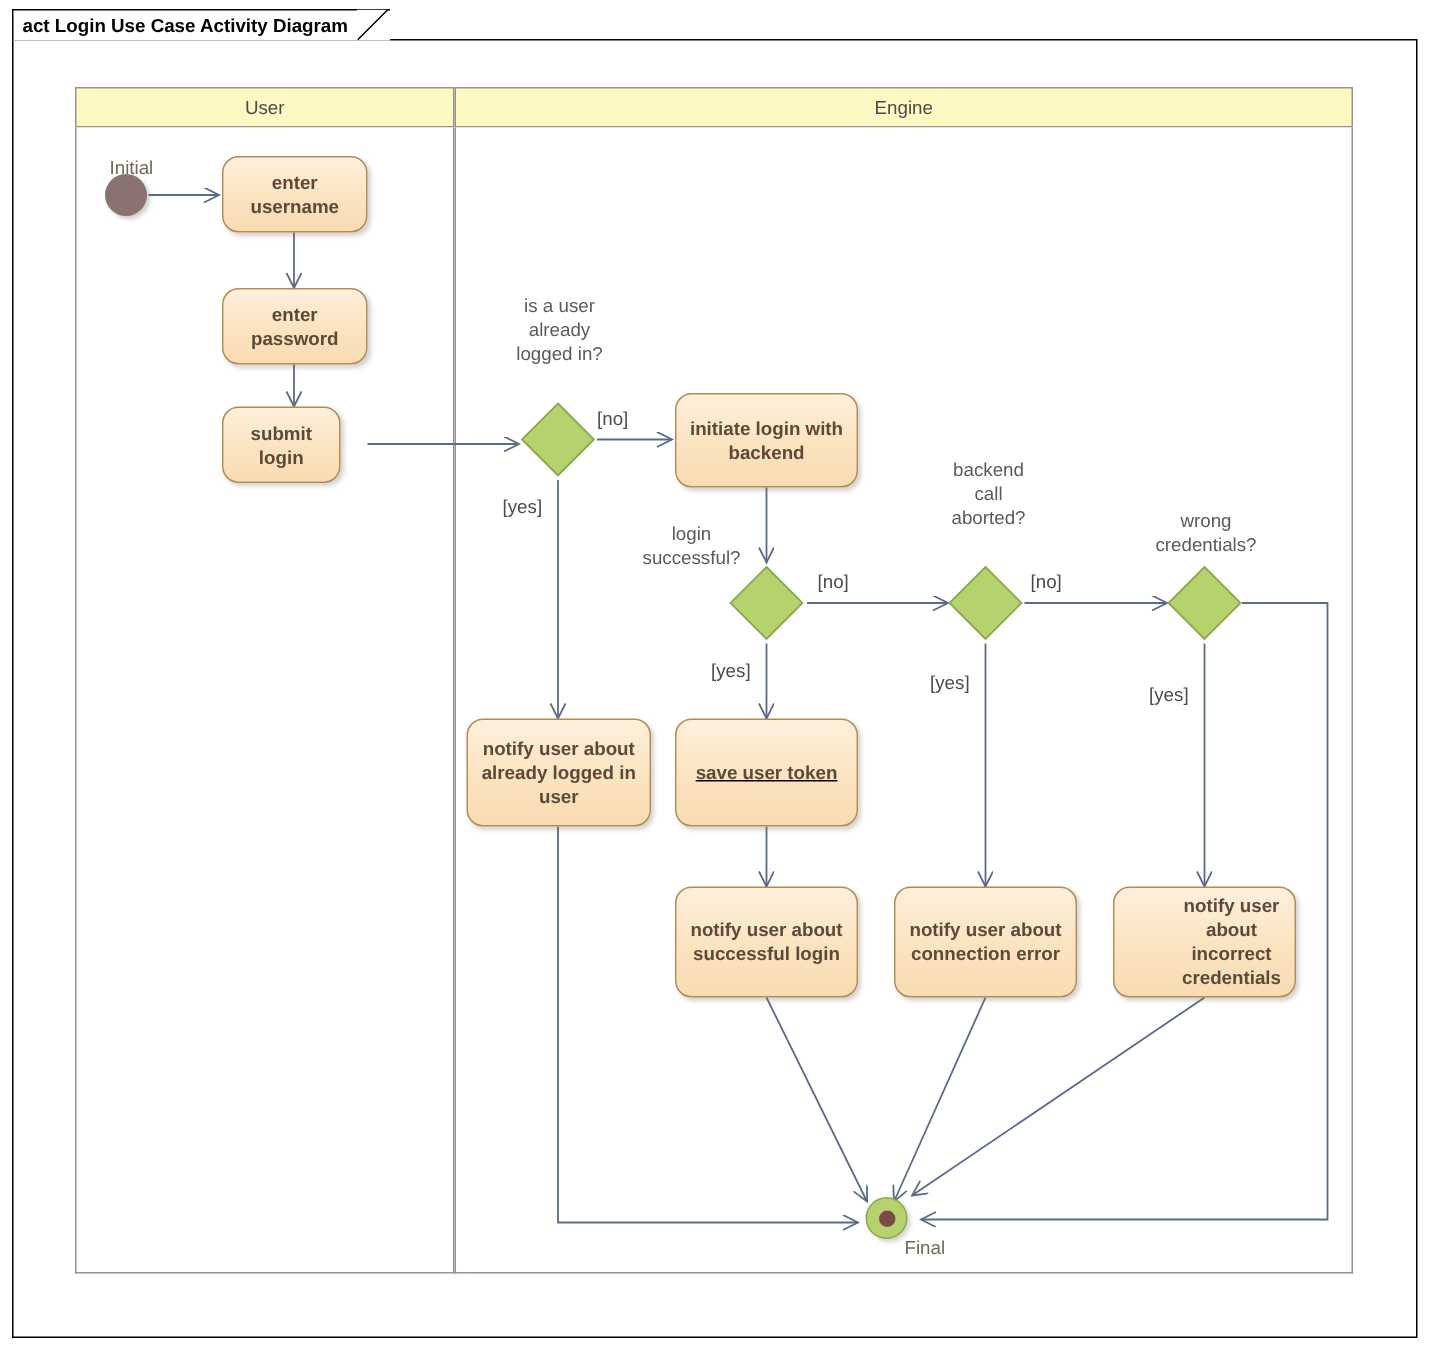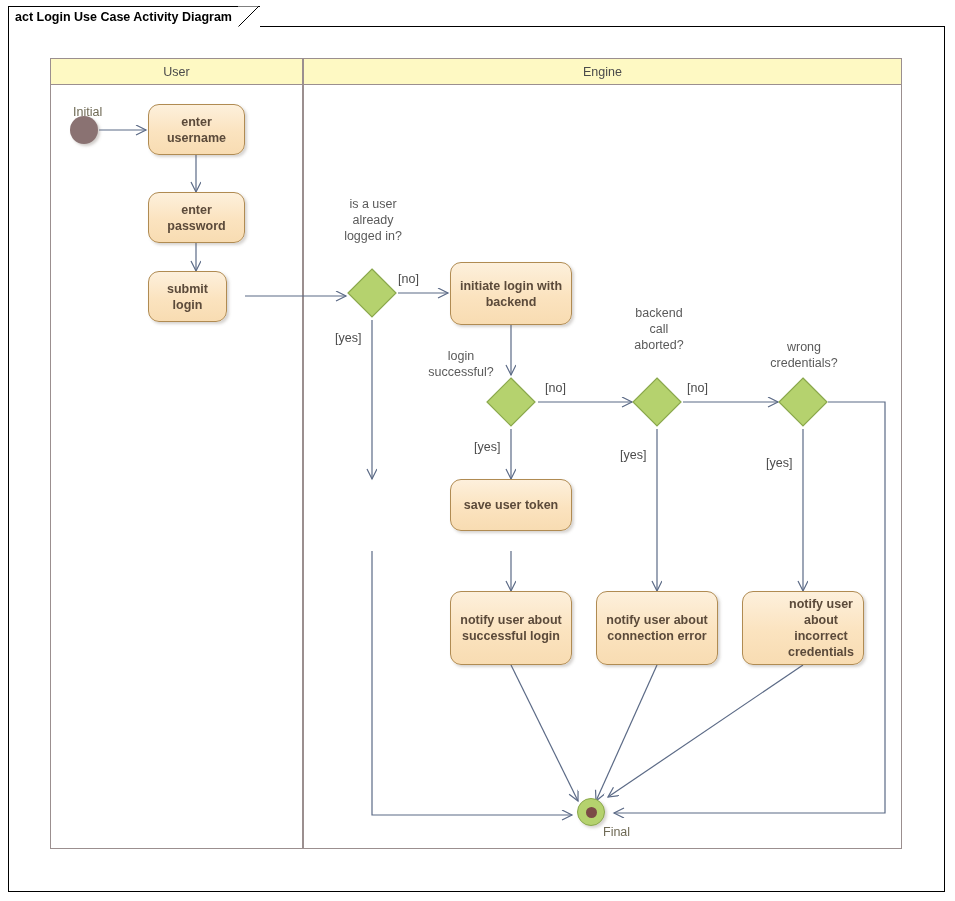--- a/index.html
+++ b/index.html
@@ -269,22 +269,25 @@
   </div>
 
   <div class="node action" style="left:148px; top:271px; width:79px; height:51px;">
     <span>submit login</span>
   </div>
 
   <div class="node action" style="left:450px; top:262px; width:122px; height:63px;">
     <span>initiate login with backend</span>
   </div>
 
-
-  <div class="node action" style="left:450px; top:479px; width:122px; height:52px;">
+  <div class="node action" style="left:311px; top:479px; width:123px; height:72px;">
+    <span>notify user about already logged in user</span>
+  </div>
+
+  <div class="node action" style="left:450px; top:479px; width:122px; height:72px;text-decoration:underline;">
     <span>save user token</span>
   </div>
 
   <div class="node action" style="left:450px; top:591px; width:122px; height:74px;">
     <span>notify user about successful login</span>
   </div>
 
   <div class="node action" style="left:596px; top:591px; width:122px; height:74px;">
     <span>notify user about connection error</span>
   </div>

